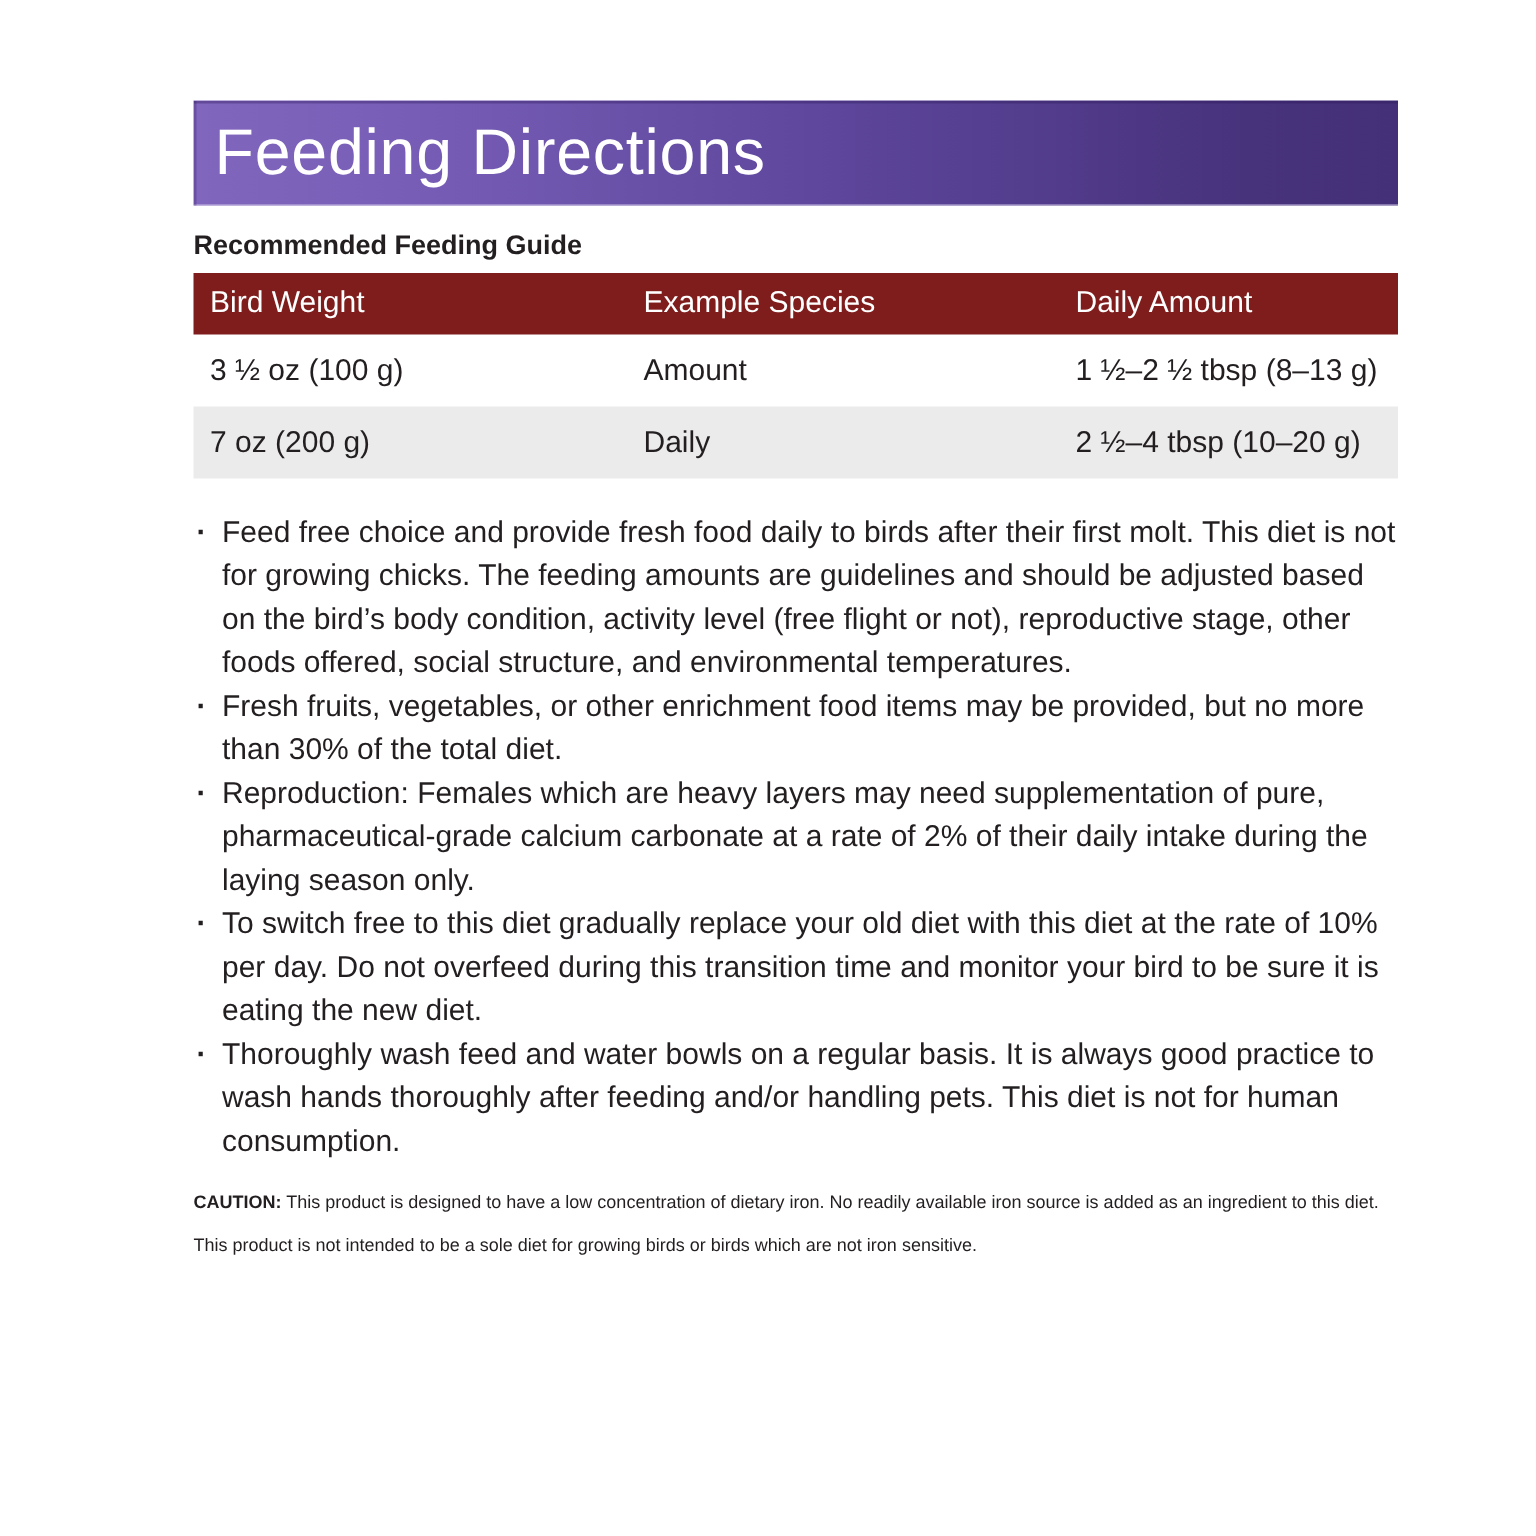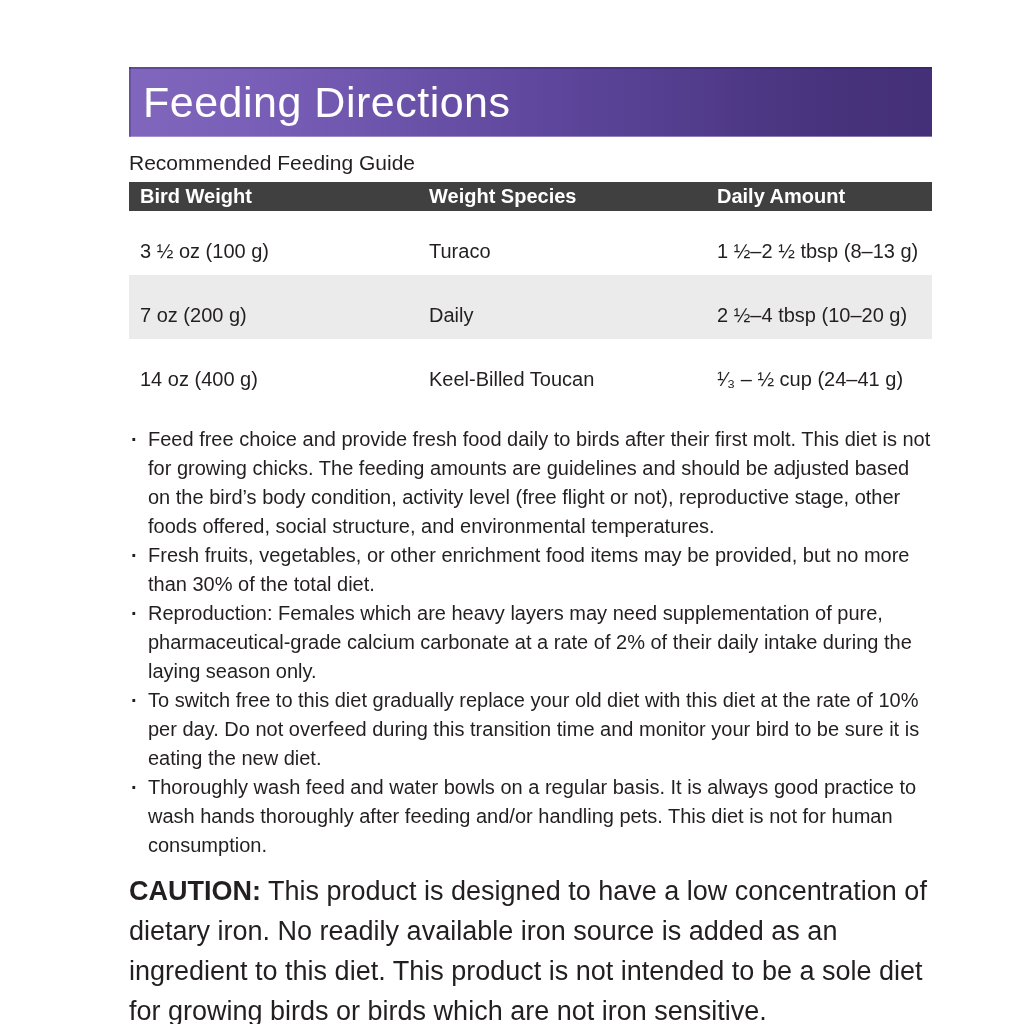--- a/index.html
+++ b/index.html
@@ -28,43 +28,43 @@
   .header-bar h1 {
     margin: 0 0 0 14px;
     color: #ffffff;
     font-size: 43px;
     font-weight: 400;
     letter-spacing: 0.5px;
     line-height: 1;
   }
   h2.guide-heading {
     margin: 14px 0 7px 0;
-    font-size: 21px;
-    font-weight: 400;
+    font-size: 18px;
+    font-weight: 700;
     line-height: 24px;
   }
   table.guide {
     width: 100%;
     border-collapse: collapse;
     font-size: 20px;
     table-layout: fixed;
   }
   table.guide col.c1 { width: 289px; }
   table.guide col.c2 { width: 288px; }
   table.guide col.c3 { width: 226px; }
   table.guide thead th {
-    background: #404040;
+    background: #7f1d1d;
     color: #ffffff;
-    font-weight: 700;
+    font-weight: 400;
     text-align: left;
     padding: 0 0 0 11px;
-    height: 29px;
+    height: 41px;
   }
   table.guide tbody td {
-    padding: 16px 0 0 11px;
+    padding: 0 0 0 11px;
     height: 48px;
     font-weight: 400;
     white-space: nowrap;
   }
   table.guide tbody tr:nth-child(even) td { background: #ebebeb; }
   ul.notes {
     list-style: none;
     margin: 22px 0 0 0;
     padding: 0;
     font-size: 20px;
@@ -76,22 +76,22 @@
   }
   ul.notes .marker {
     position: absolute;
     left: 2px;
     top: 0;
     font-weight: 700;
   }
   .lead { font-weight: 400; }
   p.caution {
     margin: 11px 0 0 0;
-    font-size: 27px;
-    line-height: 40px;
+    font-size: 12px;
+    line-height: 29px;
   }
   p.caution .lead { font-weight: 700; }
 </style>
 </head>
 <body>
 
 <div class="content">
 
   <div class="header-bar">
     <h1>Feeding Directions</h1>
@@ -101,39 +101,34 @@
 
   <table class="guide">
     <colgroup>
         <col class="c1">
         <col class="c2">
         <col class="c3">
       </colgroup>
     <thead>
       <tr>
         <th>Bird Weight</th>
-        <th>Weight Species</th>
+        <th>Example Species</th>
         <th>Daily Amount</th>
       </tr>
     </thead>
     <tbody>
       <tr>
         <td>3 ½ oz (100 g)</td>
-        <td>Turaco</td>
+        <td>Amount</td>
         <td>1 ½–2 ½ tbsp (8–13 g)</td>
       </tr>
       <tr>
         <td>7 oz (200 g)</td>
         <td>Daily</td>
         <td>2 ½–4 tbsp (10–20 g)</td>
-      </tr>
-      <tr>
-        <td>14 oz (400 g)</td>
-        <td>Keel-Billed Toucan</td>
-        <td>¹⁄₃ – ½ cup (24–41 g)</td>
       </tr>
     </tbody>
   </table>
 
   <ul class="notes">
     <li>
       <span class="marker">·</span><span class="lead">Feed free choice and provide fresh food daily to birds after their first molt.</span><span> This diet is not for growing chicks. The feeding amounts are guidelines and should be adjusted based on the bird’s body condition, activity level (free flight or not), reproductive stage, other foods offered, social structure, and environmental temperatures.</span>
     </li>
     <li>
       <span class="marker">·</span><span class="lead">Fresh fruits, vegetables, or other enrichment food items</span><span> may be provided, but no more than 30% of the total diet.</span>

